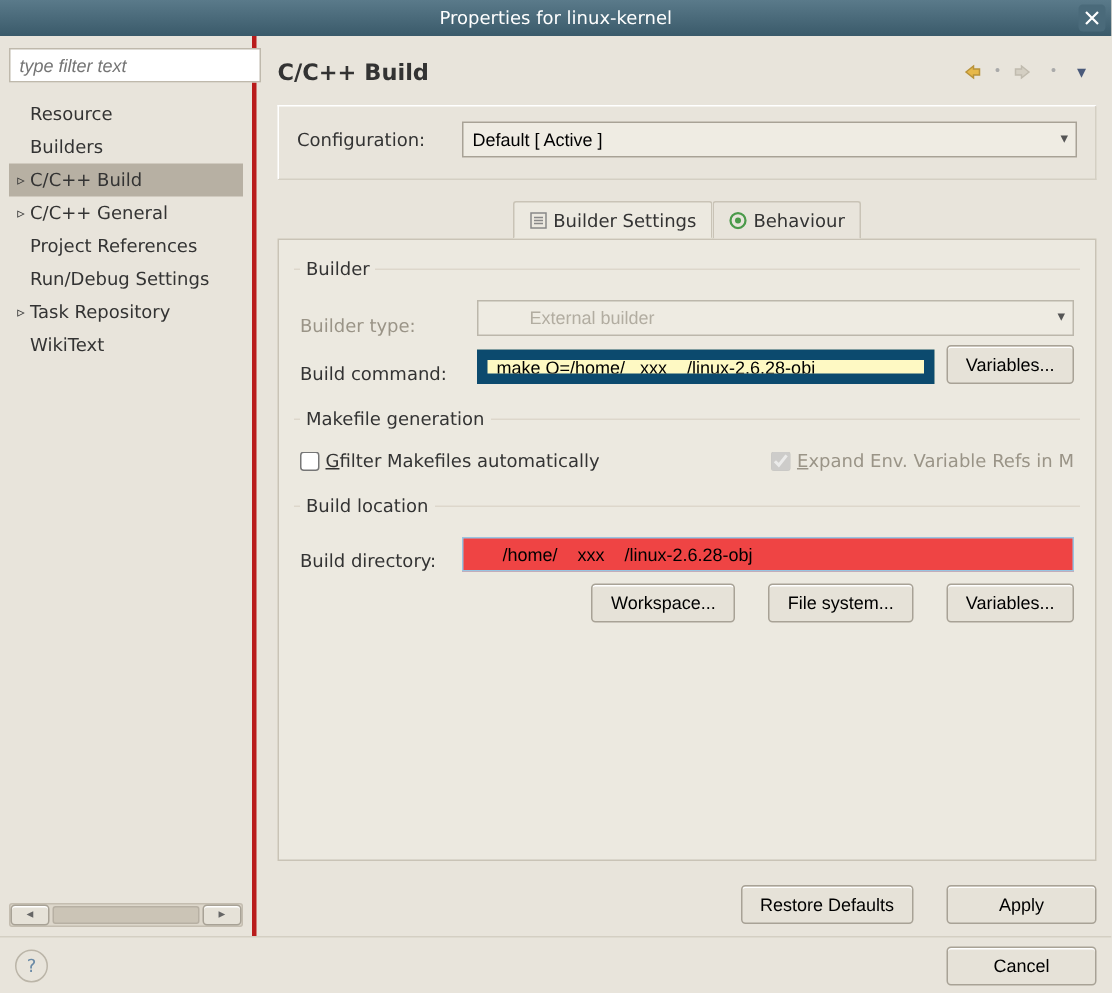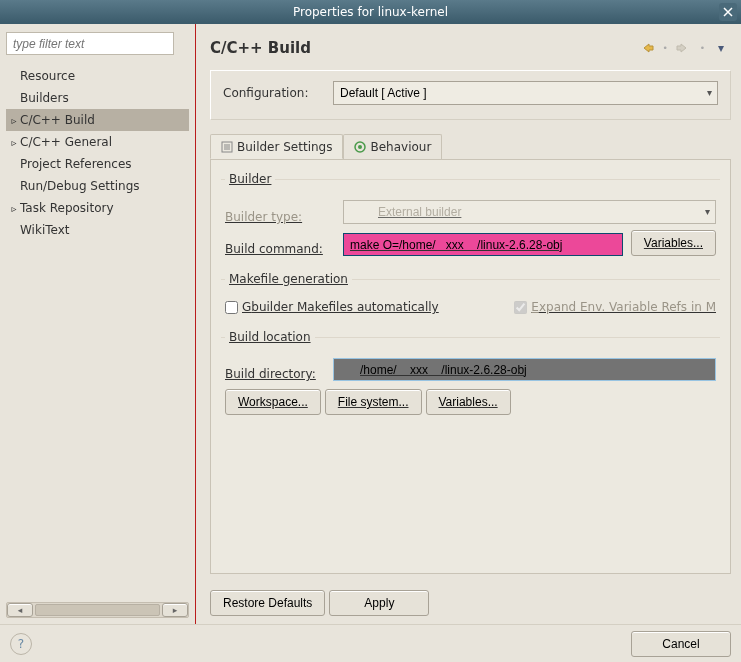--- a/index.html
+++ b/index.html
@@ -4,21 +4,21 @@
 <style>
 * { box-sizing: border-box; margin: 0; padding: 0; }
 body { font-family: "DejaVu Sans", "Liberation Sans", sans-serif; font-size: 12px; background: #e8e4db; width: 741px; height: 662px; overflow: hidden; color: #333; }
 
 .titlebar { height: 24px; background: linear-gradient(to bottom, #5a7a8a, #3a5a6a); color: #fff; display: flex; align-items: center; justify-content: center; position: relative; font-size: 12px; }
 .titlebar .close { position: absolute; right: 4px; top: 3px; width: 18px; height: 18px; background: #4a6a7a; border-radius: 3px; display: flex; align-items: center; justify-content: center; cursor: pointer; }
 .close svg { width: 10px; height: 10px; }
 
 .main-area { display: flex; height: 600px; }
 
-.left-pane { width: 196px; border-right: 1px solid #b91c1c; display: flex; flex-direction: column; padding: 8px 6px 6px 6px; }
+.left-pane { width: 171px; border-right: 3px solid #b91c1c; display: flex; flex-direction: column; padding: 8px 6px 6px 6px; }
 .filter-input { width: 168px; height: 23px; border: 1px solid #bfb9ac; background: #fff; padding: 2px 6px; font-style: italic; color: #999; font-size: 12px; }
 .tree { flex: 1; padding-top: 10px; }
 .tree-item { display: flex; align-items: center; height: 22px; padding-left: 14px; cursor: pointer; color: #333; }
 .tree-item.has-arrow { padding-left: 2px; }
 .tree-item .arrow { width: 12px; display: inline-block; text-align: center; color: #333; font-size: 10px; }
 .tree-item.selected { background: #b7b0a3; }
 .tree-item span.label { padding-left: 0; }
 .scrollbar-h { height: 16px; background: #ddd7cb; border: 1px solid #c4bdb0; border-radius: 2px; display: flex; align-items: center; margin-top: 4px; }
 .scrollbar-h .btn { width: 14px; height: 14px; display: flex; align-items: center; justify-content: center; color: #666; font-size: 9px; }
 .scrollbar-h .thumb { flex: 1; height: 12px; background: #cbc4b6; border-radius: 2px; margin: 0 2px; border: 1px solid #b7b0a3; }
@@ -29,38 +29,38 @@
 .nav-icons { display: flex; gap: 6px; align-items: center; }
 .nav-icons .icon { width: 20px; height: 16px; display: flex; align-items: center; justify-content: center; }
 
 .config-panel { border: 1px solid #d4cfc3; background: #e8e4db; padding: 10px 12px 14px 12px; margin-top: 6px; position: relative; }
 .panel-shadow { border-top:1px solid #fff; border-left:1px solid #fff; }
 .config-row { display: flex; align-items: center; gap: 10px; }
 .config-label { width: 100px; }
 select, .select-like { flex: 1; height: 24px; border: 1px solid #a8a296; background: #efece3; padding: 2px 6px; font-size: 12px; appearance: none; position: relative; }
 .select-wrap { flex:1; position:relative; display:flex; }
 .select-wrap .chev { position:absolute; right:6px; top:6px; pointer-events:none; color:#555; font-size:10px; }
-.tabbar { display: flex; height: 26px; margin-top: -1px; }
+.tabbar { display: flex; height: 26px; margin-top: -1px; justify-content: center; }
 .tab { display: flex; align-items: center; gap: 4px; padding: 0 10px; border: 1px solid #c9c3b6; border-bottom: none; background: #e8e4db; cursor: pointer; position: relative; top: 1px; height: 25px; border-radius: 2px 2px 0 0; }
 .tab.active { background: #ece9e0; z-index: 2; border-bottom: 1px solid #ece9e0; }
 .tab .ticon { width: 12px; height: 12px; }
 .tab-content { border: 1px solid #c9c3b6; padding: 6px 10px 10px 10px; background: #ece9e0; flex: 1; }
-fieldset { border: 1px solid #ddd7cb; border-left:none; border-right:none; border-bottom:none; padding: 8px 4px 10px 4px; margin-top: 6px; text-decoration: underline; }
+fieldset { border: 1px solid #ddd7cb; border-left:none; border-right:none; border-bottom:none; padding: 8px 4px 10px 4px; margin-top: 6px; }
 fieldset legend { padding: 0 4px; color: #333; }
 .field-row { display: flex; align-items: flex-end; gap: 8px; margin-top: 6px; }
 .field-row label { display: flex; align-items: center; gap: 4px; }
-.input-text { flex: 1; height: 23px; border: 1px solid #0c4a6e; background: #ec4899; padding: 2px 6px; font-size: 12px; }
+.input-text { flex: 1; height: 23px; border: 7px solid #0c4a6e; background: #fef9c3; padding: 2px 6px; font-size: 12px; }
 .btn { height: 26px; padding: 0 12px; background: #e6e2d8; border: 1px solid #a8a296; border-radius: 3px; cursor: pointer; font-size: 12px; box-shadow: inset 0 1px 0 #fff; }
 .chk { width: 13px; height: 13px; }
 .muted { color: #9a9487; }
 .disabled { color: #9a9487; }
 .disabled select, .disabled .select-like { color:#9a9487;padding-left:34px; }
-.build-dir { border: 1px solid #98c4e2; background: #737373; padding-left: 26px; }
-
-.btn-row-right { display:flex; gap:4px; margin-top:8px; }
+.build-dir { border: 1px solid #98c4e2; background: #ef4444; padding-left: 26px; }
+
+.btn-row-right { display:flex; justify-content:flex-end; gap:22px; margin-top:8px; }
 
 .footer-panel { padding: 6px 10px; display:flex; align-items:center; border-top:1px solid #d4cfc3;}
 .footer-panel .help { width:22px; height:22px; border:1px solid #bbb5a8; border-radius:11px; display:flex; align-items:center; justify-content:center; color:#6a8aa6; cursor:pointer; }
 .footer-panel .spacer { flex:1; }
 .footer-btn { width:100px; }
 
 .arrow-svg { width:16px; height:10px; }
 </style>
 </head>
 <body>
@@ -182,21 +182,21 @@
             <input class="input-text" value="make O=/home/   xxx    /linux-2.6.28-obj" style="">
             <button class="btn">Variables...</button>
           </div>
         </fieldset>
 
         <fieldset>
           <legend>Makefile generation</legend>
           <div class="field-row" style="justify-content:space-between">
             <label>
               <input type="checkbox" class="chk" style="">
-              <span><u>G</u><span>builder Makefiles automatically</span></span>
+              <span><u>G</u><span>filter Makefiles automatically</span></span>
             </label>
             <label class="muted">
               <input type="checkbox" class="chk" checked="" disabled="" style="">
               <span><u>E</u><span>xpand Env. Variable Refs in M</span></span>
             </label>
           </div>
         </fieldset>
 
         <fieldset>
           <legend>Build location</legend>

